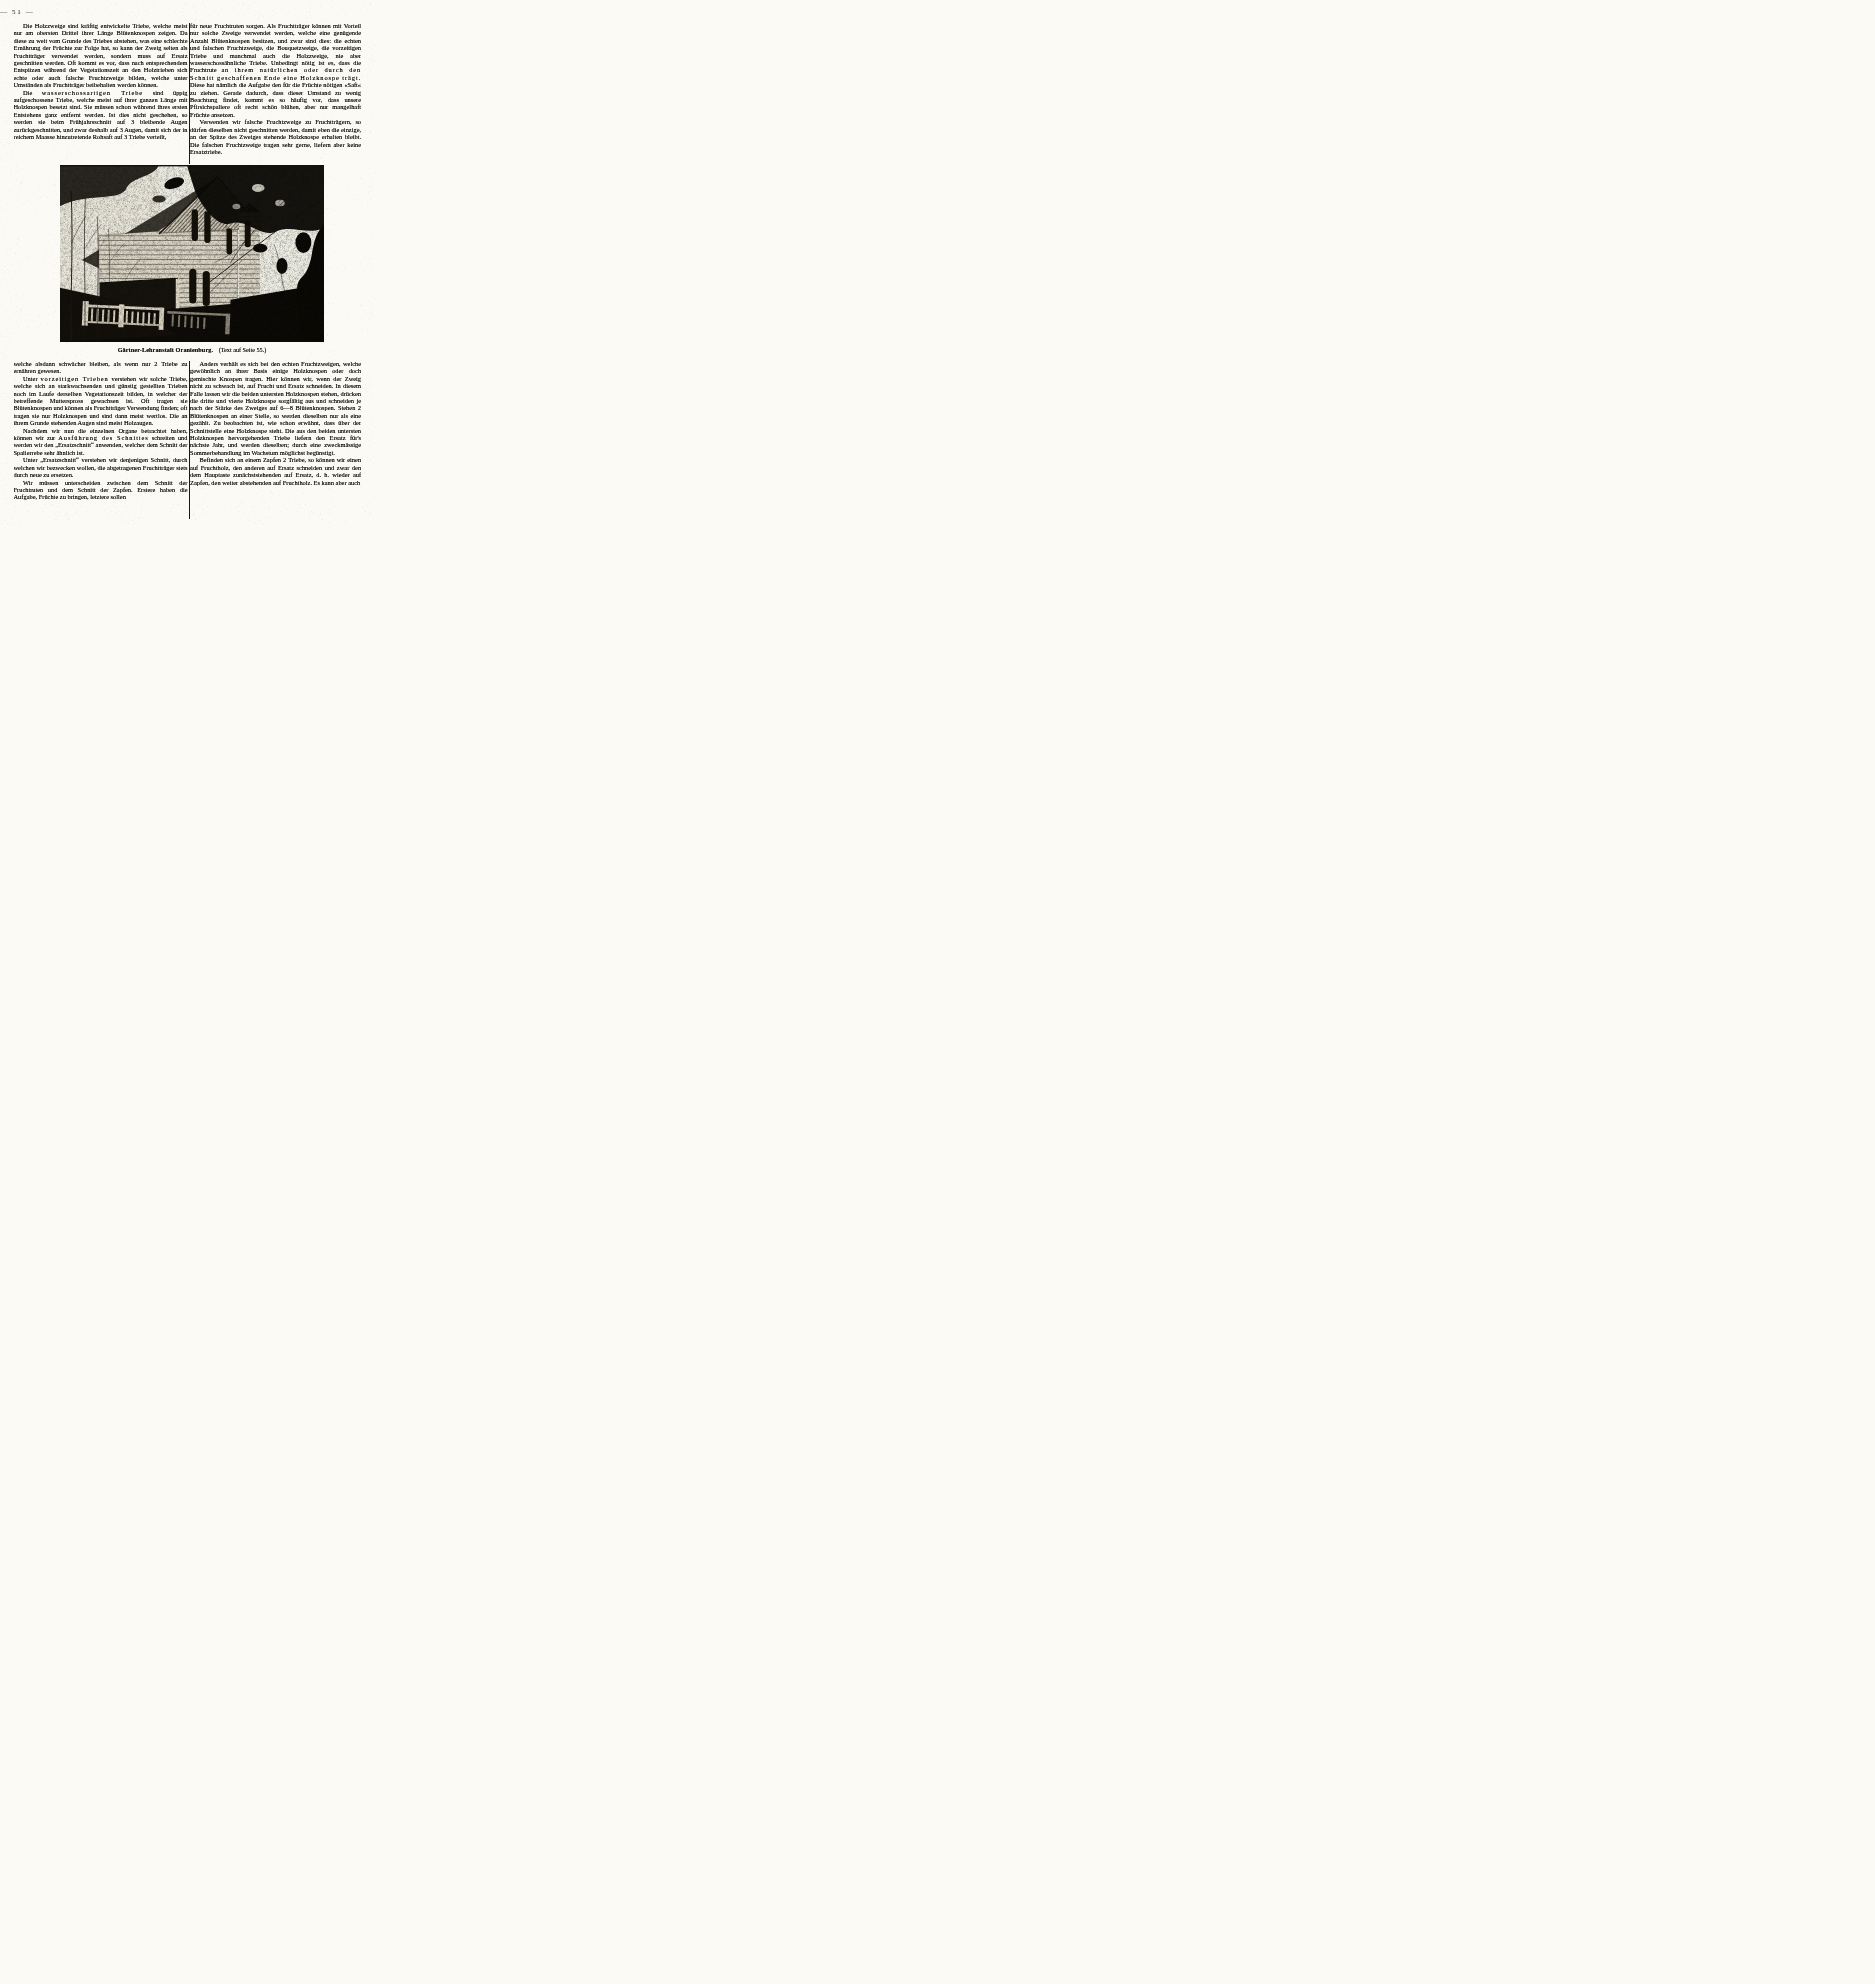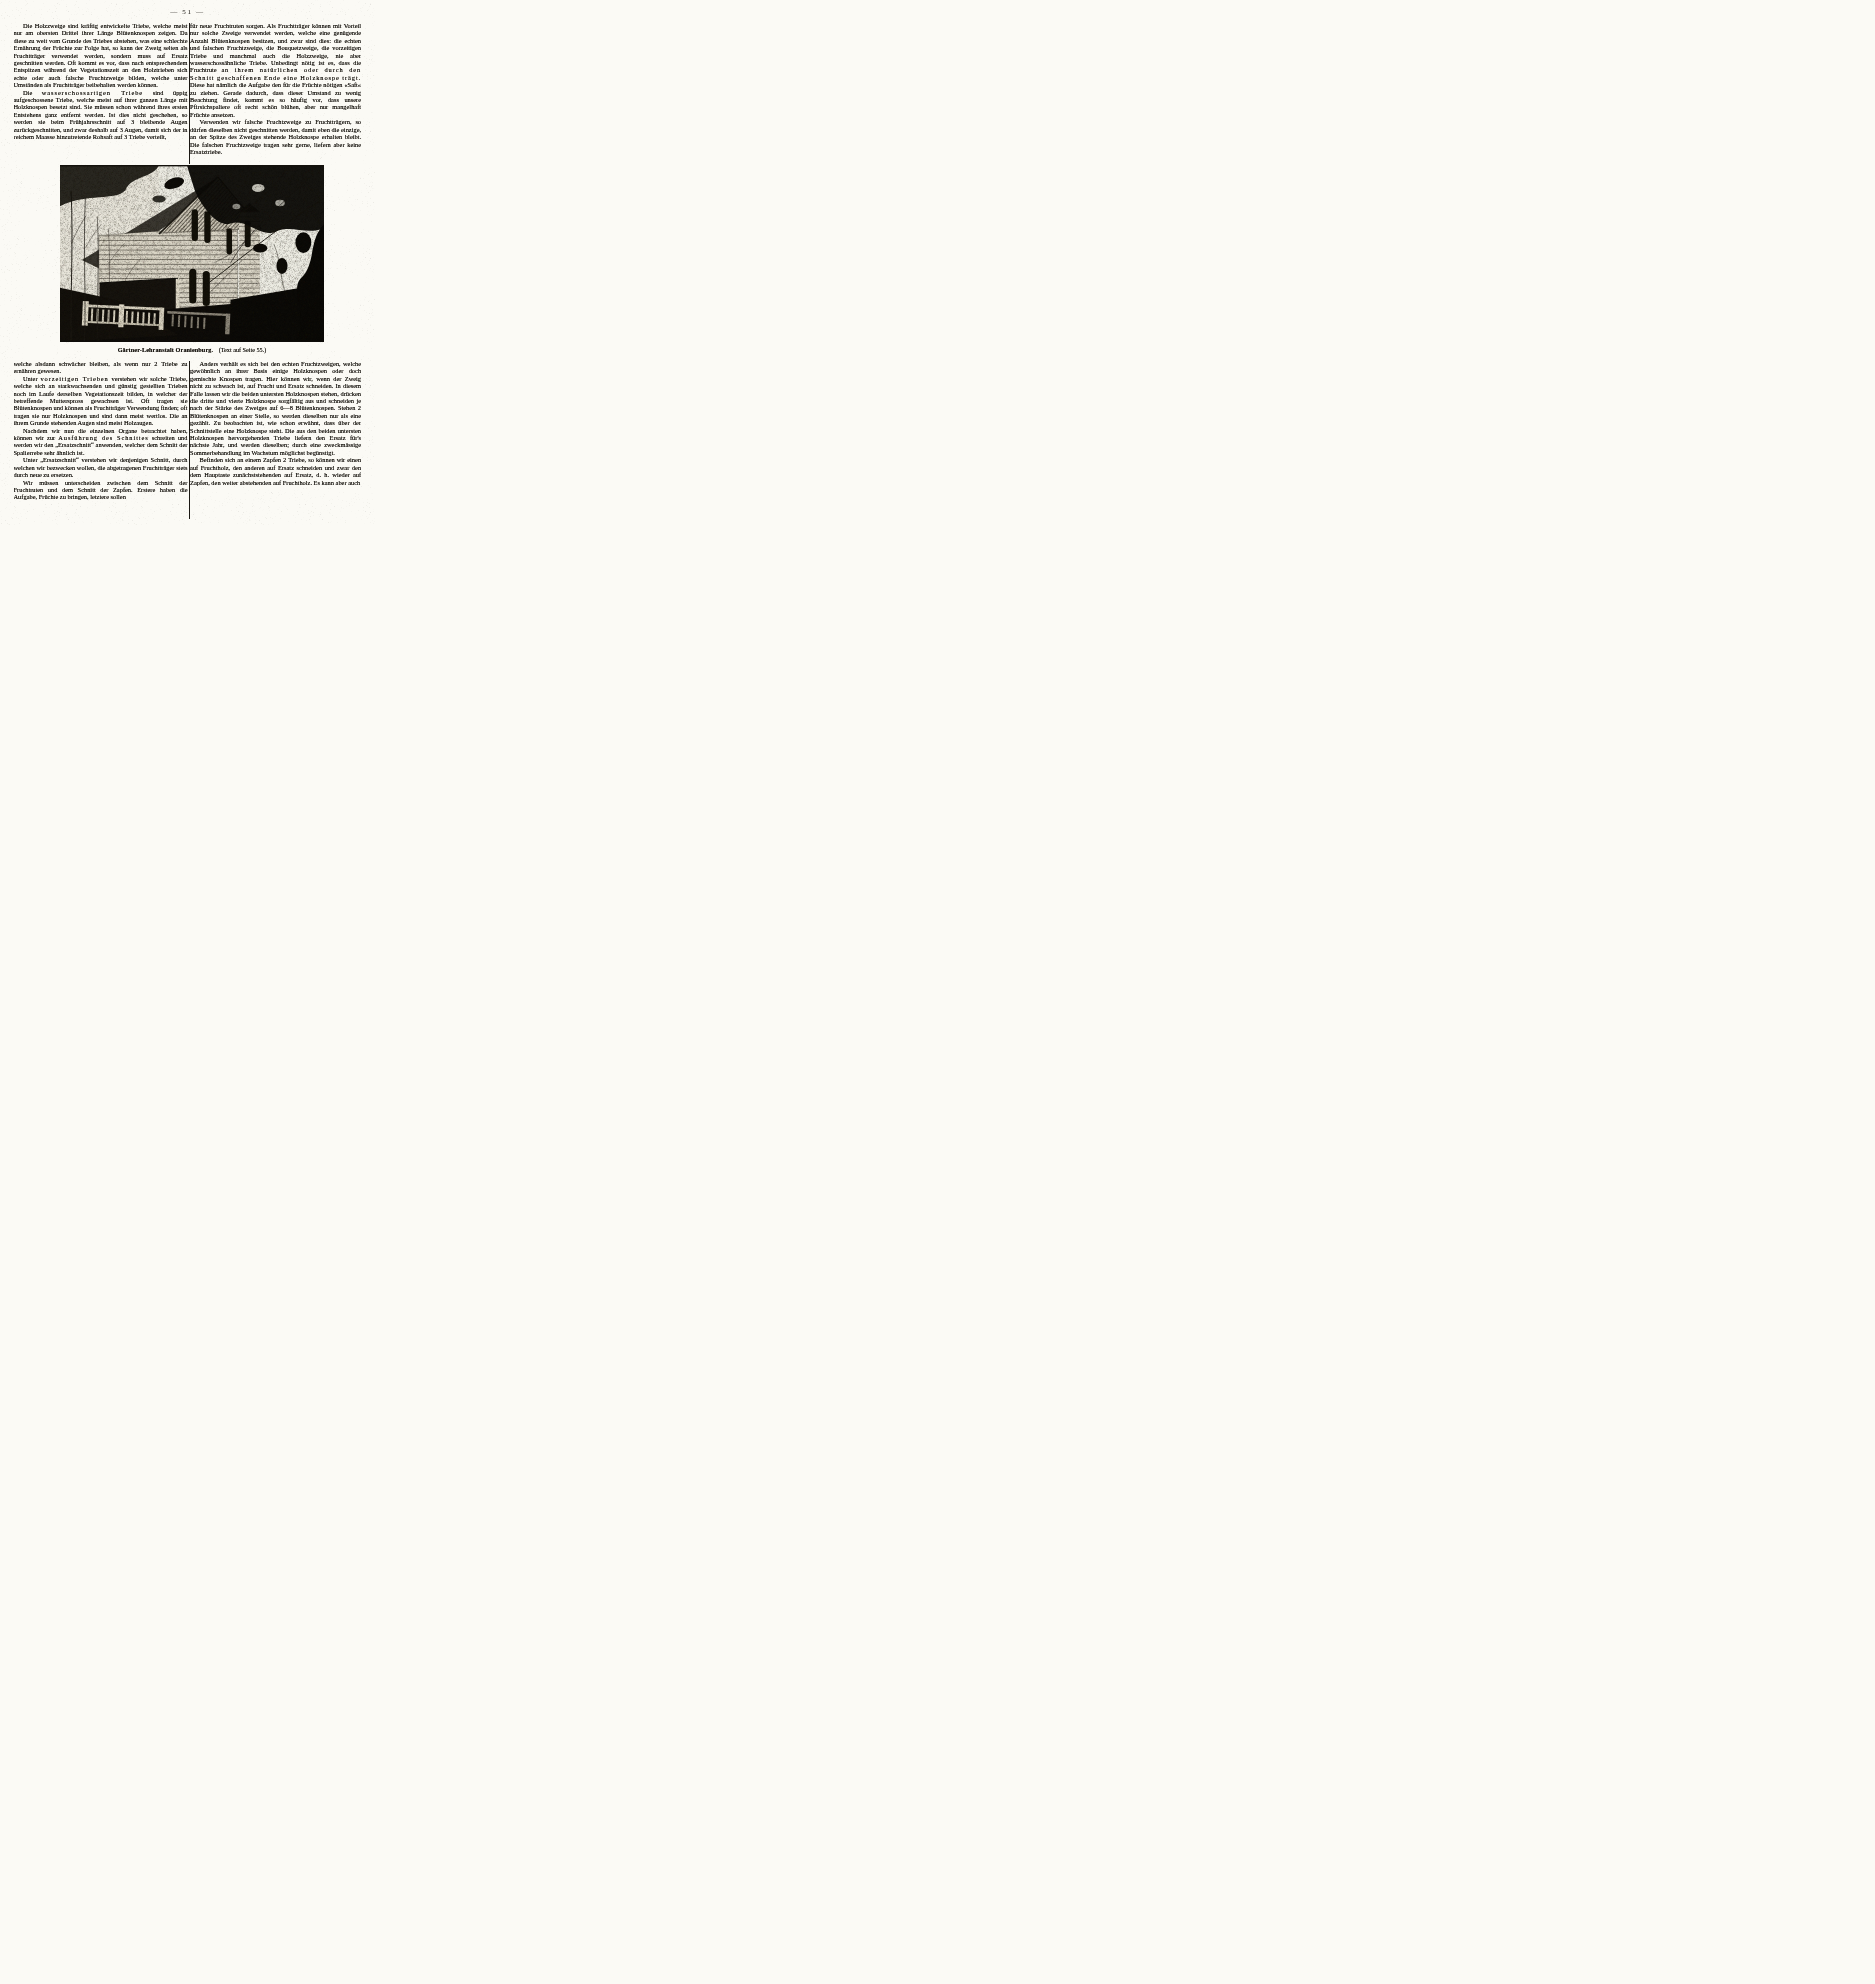--- a/index.html
+++ b/index.html
@@ -7,21 +7,21 @@
     position:relative;
     width:375px;height:525px;
     background:#fbfaf5;
     color:#17140f;
     font-family:"Liberation Serif","DejaVu Serif",serif;
     overflow:hidden;
   }
   .paper-noise{position:absolute;left:0;top:0;width:375px;height:525px;pointer-events:none;opacity:.22;}
   .folio{
     position:absolute;top:8px;left:0;width:100%;
-    text-align:center;font-size:7.1px;font-weight:400;letter-spacing:1.6px;
+    font-size:7.1px;font-weight:400;letter-spacing:1.6px;
   }
   .cols{position:absolute;left:13.5px;width:349px;display:flex;align-items:stretch;}
   .cols.top{top:22px;height:142px;}
   .cols.bottom{top:360px;height:159px;}
   .col{overflow:hidden;}
   .col.left{width:174px;}
   .col.right{width:171px;}
   .colrule{width:0.6px;background:#1b1813;margin:0.8px 0.8px 0 1.2px;}
   .col p{
     margin:0;

